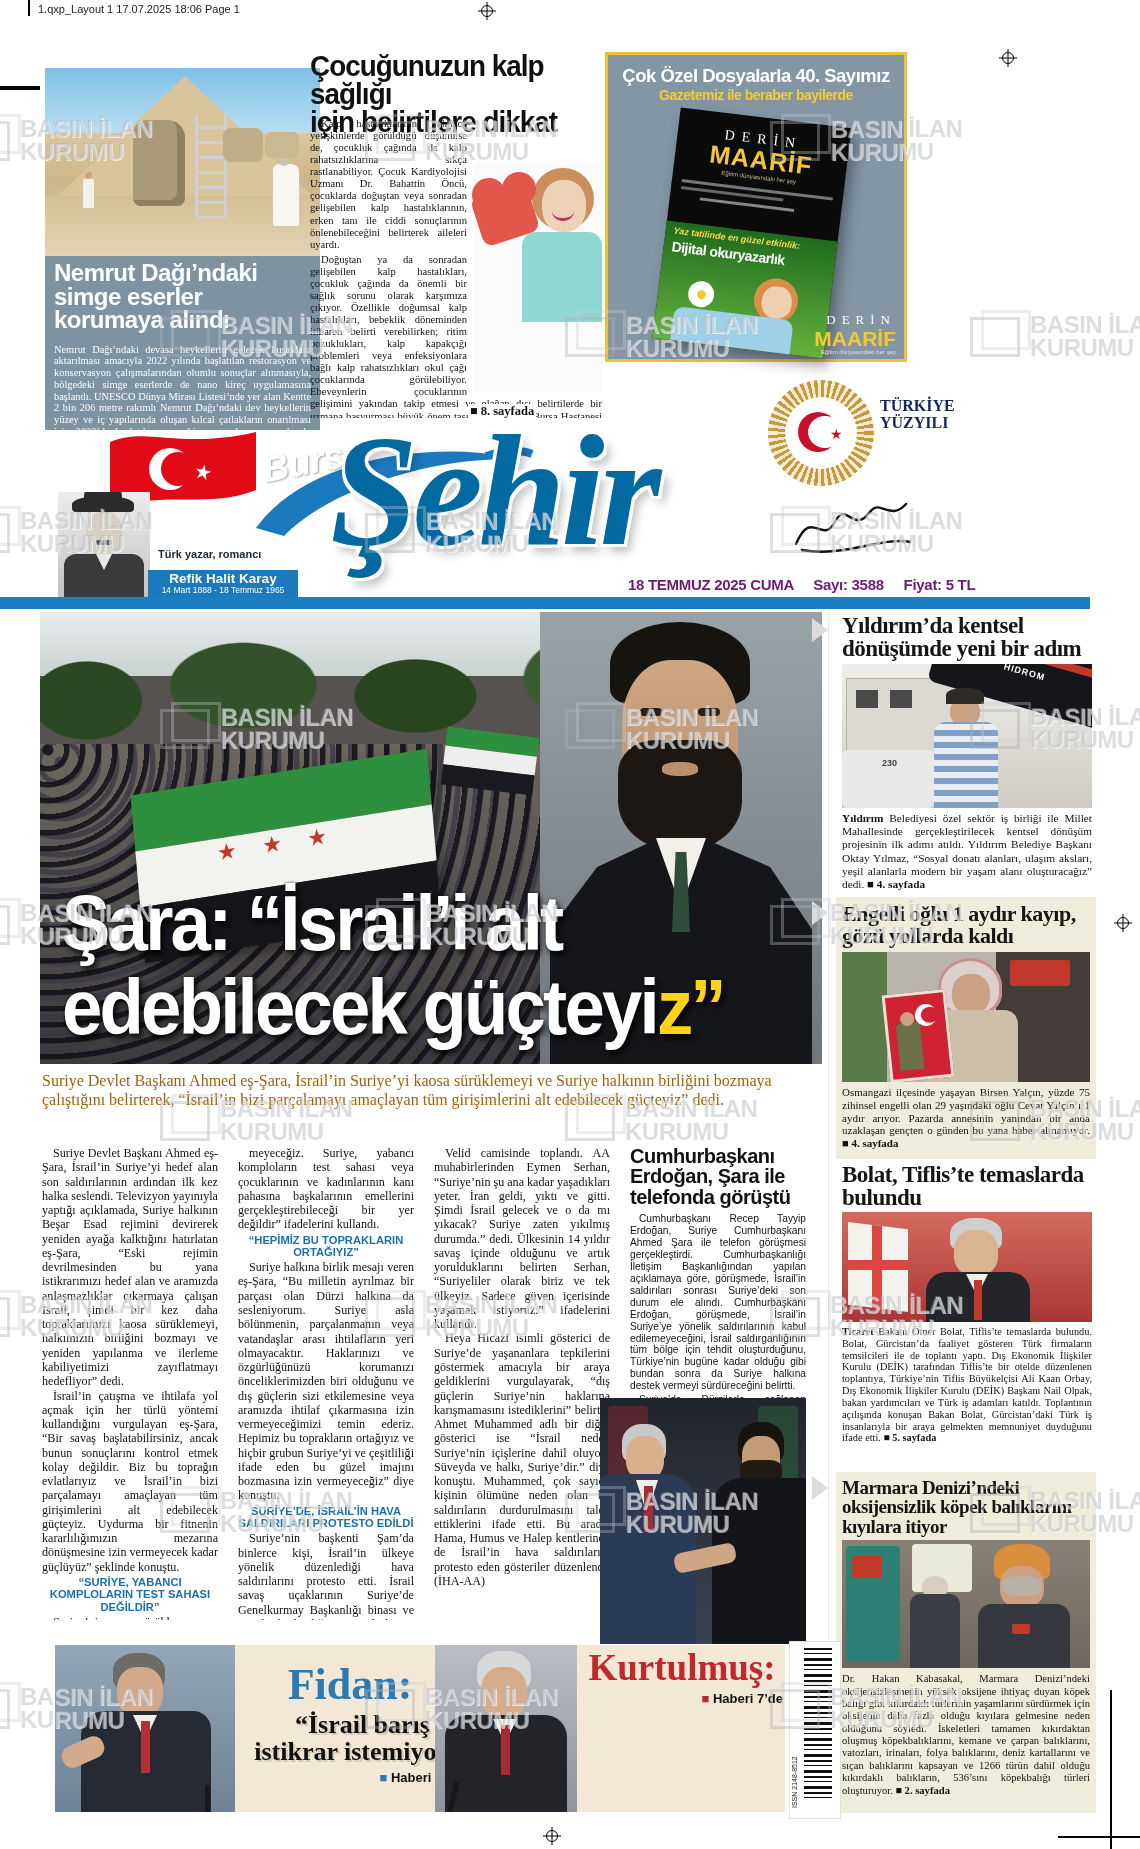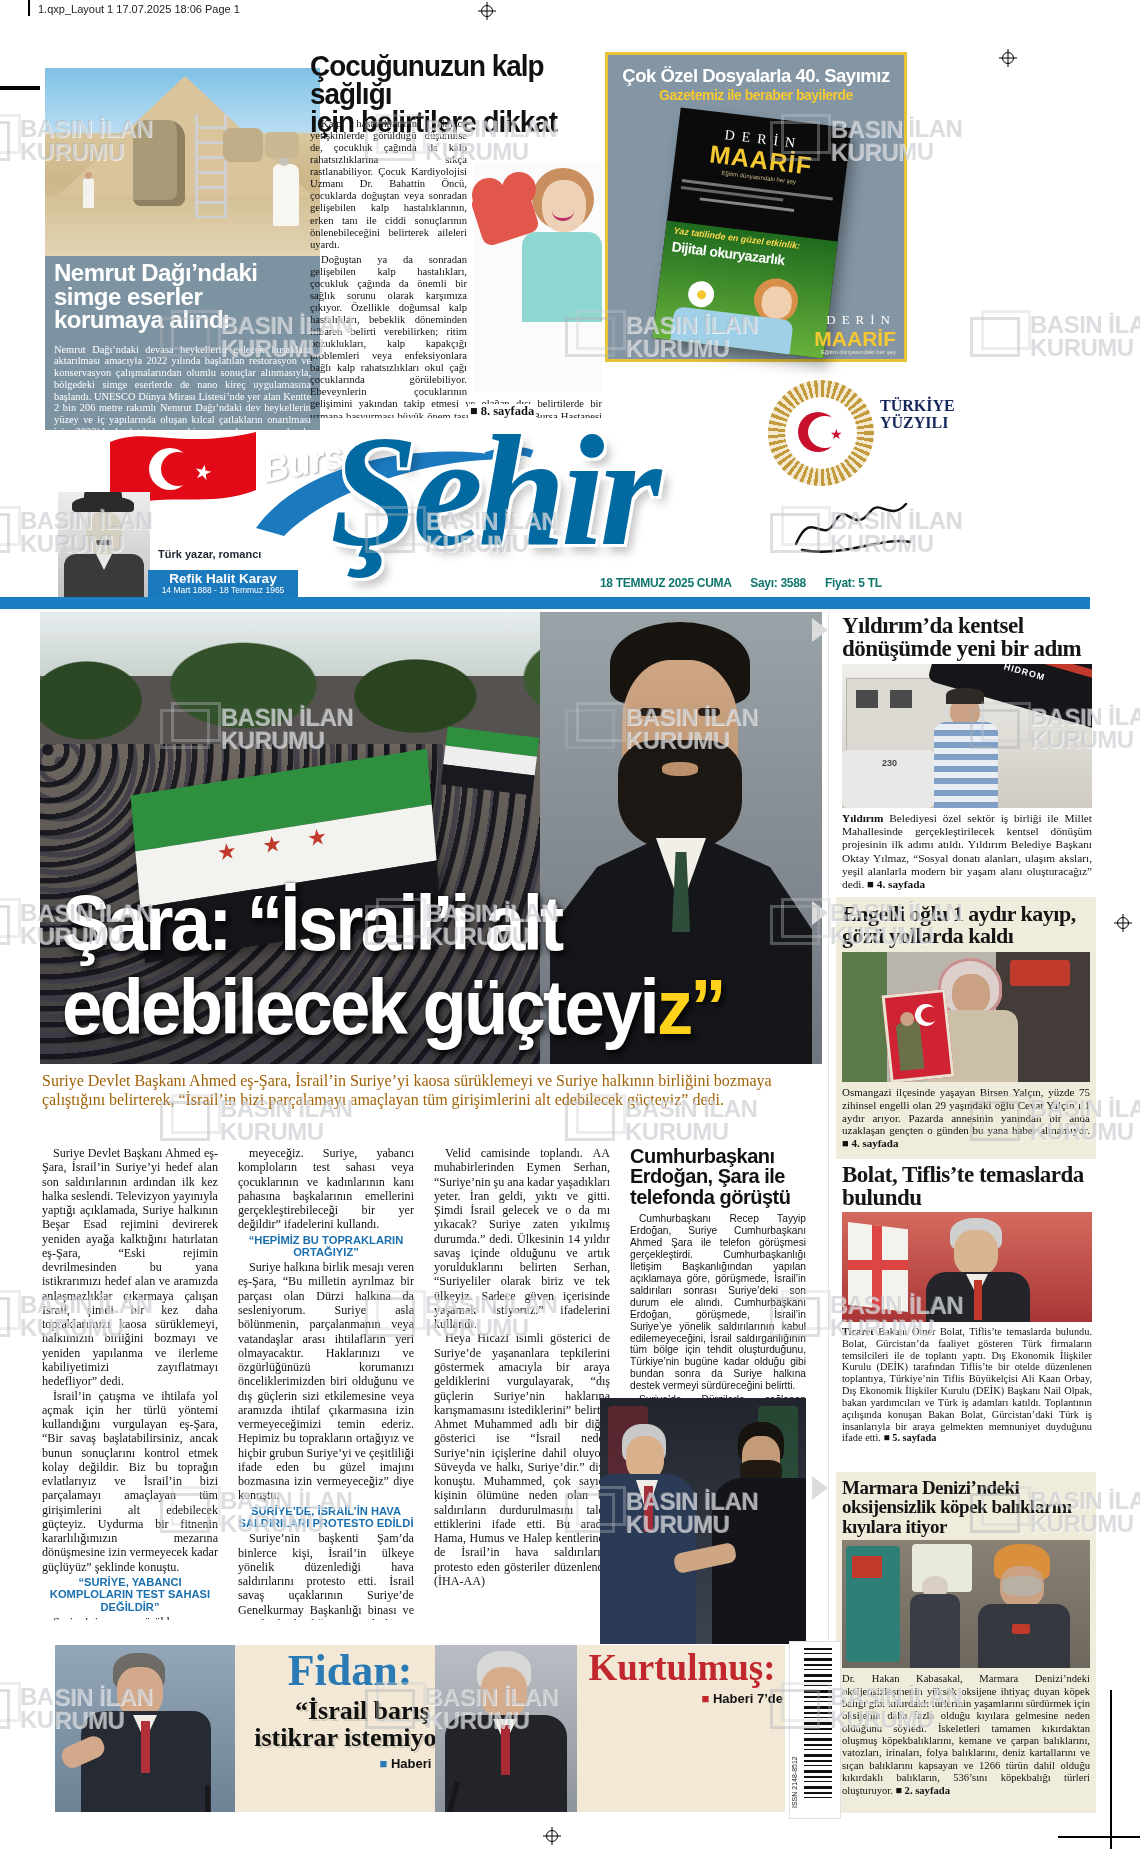--- a/index.html
+++ b/index.html
@@ -165,21 +165,21 @@
   <div class="namebox abs" style="left:148px;top:570px;width:150px;height:34px;">
     <div style="font-size:13.5px;font-weight:bold;">Refik Halit Karay</div>
     <div style="font-size:8.5px;">14 Mart 1888 - 18 Temmuz 1965</div>
   </div>
   <svg class="abs" style="left:236px;top:420px;" width="300" height="140">
     <path d="M20,108 C70,38 200,18 286,40 C210,34 96,66 48,116 Z" fill="#1b79be"></path>
     <path d="M250,36 C270,30 286,30 296,34" stroke="#1b79be" stroke-width="8" fill="none"></path>
   </svg>
   <div class="abs" style="left:262px;top:440px;transform:rotate(-11deg);font-style:italic;font-weight:bold;font-size:36px;color:#fff;text-shadow:1px 1px 2px rgba(0,0,0,.35);">Bursa</div>
   <div class="abs serif" style="left:330px;top:416px;font-size:158px;line-height:.95;font-weight:bold;font-style:italic;letter-spacing:-5px;color:#0369a1;text-shadow:-3px -3px 0 #fff,3px -3px 0 #fff,-3px 3px 0 #fff,3px 3px 0 #fff,6px 8px 10px rgba(0,0,0,.25);">Şehir</div>
-  <div class="abs" style="left:600px;top:576px;font-size:12px;font-weight:bold;letter-spacing:-0.3px;color:#0f766e;">
+  <div class="abs" style="left:628px;top:576px;font-size:15px;font-weight:bold;letter-spacing:-0.3px;color:#701a75;">
     <span>18 TEMMUZ 2025 CUMA</span>
     <span style="margin-left:16px;">Sayı: 3588</span>
     <span style="margin-left:16px;">Fiyat: 5 TL</span>
   </div>
   <div class="abs" style="left:0;top:597px;width:1090px;height:12px;background:#1b7ec2;"></div>
   <div class="abs" style="left:768px;top:380px;width:106px;height:106px;border-radius:50%;background:repeating-conic-gradient(#c49a3f 0 4deg,#f4ead2 4deg 8deg);">
     <div class="abs" style="left:17px;top:17px;width:72px;height:72px;border-radius:50%;background:#fff;"></div>
     <div class="abs" style="left:30px;top:32px;width:40px;height:40px;border-radius:50%;background:#c8102e;"></div>
     <div class="abs" style="left:40px;top:36px;width:34px;height:32px;border-radius:50%;background:#fff;"></div>
     <div class="abs" style="left:62px;top:46px;color:#c8102e;font-size:14px;">★</div>
@@ -355,21 +355,21 @@
     <div class="photo" style="left:0;top:0;width:180px;height:167px;background:linear-gradient(#93a7b8,#6e8296);">
       <div class="abs" style="left:58px;top:8px;width:52px;height:38px;background:#6e6b66;border-radius:45% 45% 30% 30%;"></div>
       <div class="abs" style="left:62px;top:22px;width:46px;height:50px;background:#d2a98a;border-radius:42%;"></div>
       <div class="abs" style="left:26px;top:66px;width:130px;height:101px;background:#262b33;border-radius:24px 18px 0 0;"></div>
       <div class="abs" style="left:78px;top:70px;width:24px;height:26px;background:#f0ede6;clip-path:polygon(0 0,100% 0,50% 100%);"></div>
       <div class="abs" style="left:86px;top:76px;width:9px;height:52px;background:#b3303a;"></div>
       <div class="abs" style="left:6px;top:96px;width:44px;height:22px;background:#d2a98a;border-radius:10px;transform:rotate(-24deg);"></div>
       <div class="abs" style="left:150px;top:140px;width:5px;height:27px;background:#16181c;"></div>
     </div>
     <div class="abs" style="left:184px;top:4px;width:222px;height:158px;">
-      <div class="bname" style="text-align:center;color:#2a7ab5;font-size:44px;line-height:1;">Fidan:</div>
+      <div class="bname" style="text-align:center;color:#2a7ab5;font-size:44px;line-height:1;margin-top:14px;">Fidan:</div>
       <div class="quote" style="font-size:26px;margin-top:4px;">“İsrail barış ve istikrar istemiyor”</div>
       <div class="sqref" style="margin-top:5px;"><span style="color:#2a7ab5;">■</span><span> Haberi 6’da</span></div>
     </div>
     <div class="photo" style="left:380px;top:0;width:142px;height:167px;background:linear-gradient(#babec4,#8e949b);">
       <div class="abs" style="left:42px;top:6px;width:54px;height:40px;background:#d8d8d8;border-radius:45% 45% 30% 30%;"></div>
       <div class="abs" style="left:46px;top:22px;width:46px;height:52px;background:#d6ad8c;border-radius:42%;"></div>
       <div class="abs" style="left:10px;top:70px;width:122px;height:97px;background:#22242a;border-radius:22px 22px 0 0;"></div>
       <div class="abs" style="left:58px;top:74px;width:24px;height:24px;background:#f0ede6;clip-path:polygon(0 0,100% 0,50% 100%);"></div>
       <div class="abs" style="left:66px;top:80px;width:9px;height:50px;background:#a82a33;"></div>
       <div class="abs" style="left:16px;top:136px;width:5px;height:31px;background:#16181c;transform:rotate(14deg);"></div>

